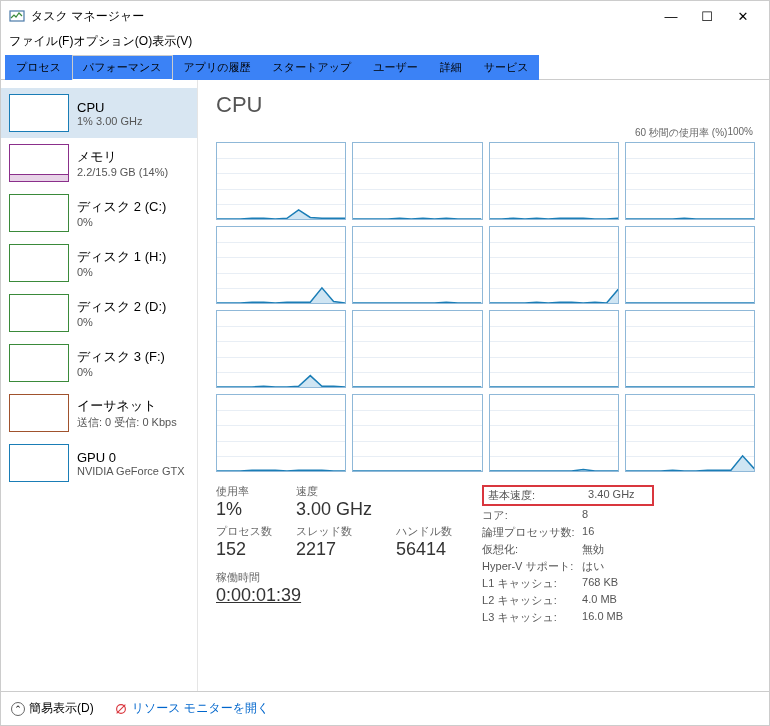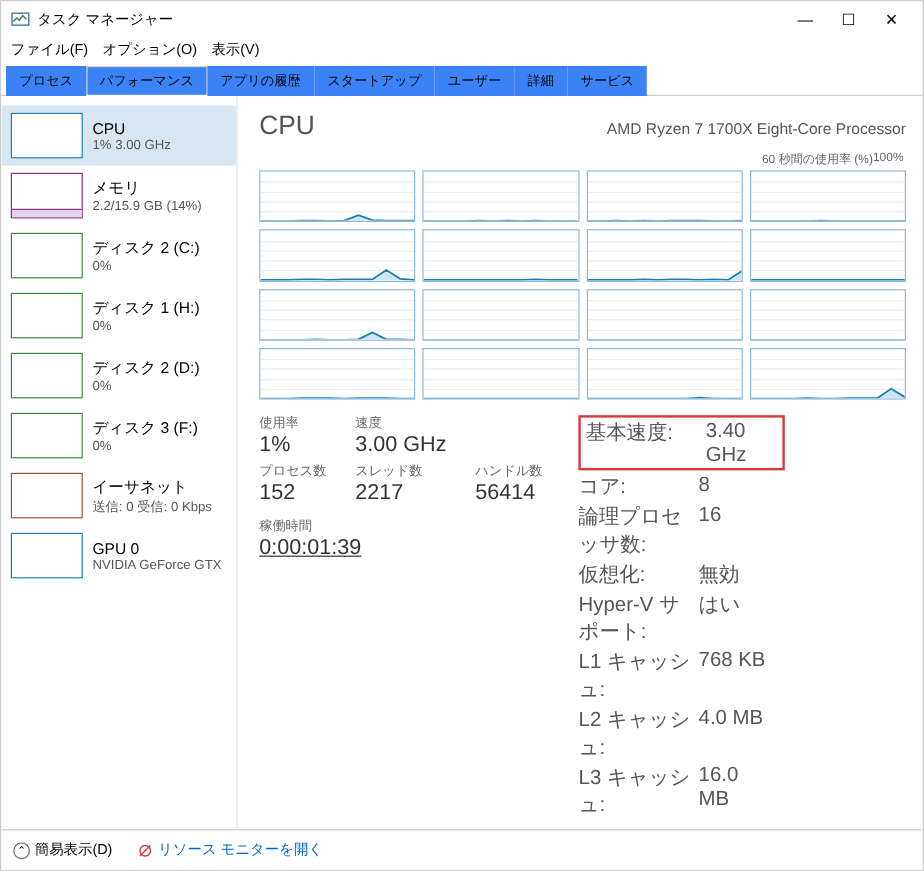--- a/index.html
+++ b/index.html
@@ -2,21 +2,21 @@
 <html><head>
 <meta charset="utf-8">
 <style>
 * { margin: 0; padding: 0; box-sizing: border-box; font-family: "Yu Gothic UI", "Meiryo", sans-serif; }
 body { background: #fff; width: 770px; height: 726px; overflow: hidden; font-size: 12px; color: #000; border: 1px solid #ccc; display: flex; flex-direction: column; }
 .titlebar { height: 30px; display: flex; align-items: center; padding: 0 8px; }
 .titlebar .icon { width: 16px; height: 16px; margin-right: 6px; display: inline-flex; align-items: center; justify-content: center; }
 .titlebar .title { flex: 1; font-size: 12px; }
 .win-controls { display: flex; }
 .win-btn { width: 36px; height: 26px; display: flex; align-items: center; justify-content: center; font-size: 13px; cursor: pointer; }
-.menubar { display: flex; padding: 2px 8px 4px; gap: 12px; font-size: 12px; }
+.menubar { display: flex; padding: 2px 8px 4px; font-size: 12px; }
 .menu-item { cursor: pointer; }
 .tabbar { display: flex; border-bottom: 1px solid #ccc; padding-left: 4px; }
 .tab { padding: 4px 10px; font-size: 11px; border: 1px solid transparent; cursor: pointer; position: relative; top: 1px; background: #3b82f6; }
 .tab.active { border: 1px solid #ccc; border-bottom: 1px solid #fff; font-family: Liberation Mono, monospace; }
 .content { flex: 1; display: flex; overflow: hidden; }
 .sidebar { width: 197px; border-right: 1px solid #e5e5e5; overflow-y: auto; padding-top: 8px; }
 .side-item { display: flex; padding: 6px 8px; gap: 8px; cursor: pointer; align-items: center; }
 .side-item.selected { background: #d8e6f2; }
 .thumb { width: 60px; height: 38px; border: 1px solid; background: #fff; position: relative; flex-shrink: 0; }
 .thumb-cpu { border-color: #1a7db6; }
@@ -36,21 +36,21 @@
 .cell { border: 1px solid #8fb8d8; position: relative; overflow: hidden; }
 .cell svg { position: absolute; left: 0; bottom: 0; width: 100%; height: 100%; }
 .cell .grid-line { position: absolute; left: 0; right: 0; border-top: 1px solid #e8eef5; }
 .stats-area { display: flex; gap: 30px; }
 .left-stats { display: grid; grid-template-columns: auto auto auto; gap: 4px 24px; font-size: 11px; color: #555; }
 .left-stats .val { font-size: 18px; color: #333; }
 .left-stats .label { font-size: 11px; color: #666; }
 .uptime-block { margin-top: 10px; }
 .uptime-label { font-size: 11px; color: #666; }
 .uptime-val { font-size: 18px; color: #333; text-decoration: underline; }
-.right-stats { font-size: 17px; color: #555; }
+.right-stats { font-size: 11px; color: #555; }
 .right-stats .row { display: flex; padding: 1px 0; }
 .right-stats .k { width: 100px; }
 .right-stats .v { width: 60px; }
 .highlight-box { border: 2px solid #d9363e; padding: 1px 4px; display: inline-flex; }
 .footer { border-top: 1px solid #ccc; padding: 8px 10px; display: flex; align-items: center; gap: 20px; font-size: 12px; }
 .footer .circ { width: 14px; height: 14px; border: 1px solid #666; border-radius: 50%; display: inline-flex; align-items: center; justify-content: center; font-size: 9px; margin-right: 4px; }
 .footer a { color: #0066cc; cursor: pointer; }
 .resmon-icon { width: 14px; height: 14px; margin-right: 4px; display: inline-flex; }
 </style>
 </head>
@@ -145,21 +145,20 @@
         <div class="side-text">
           <div class="name">GPU 0</div>
           <div class="sub">NVIDIA GeForce GTX</div>
         </div>
       </div>
     </div>
 
   <div class="main">
     <div class="main-header">
       <div class="main-title">CPU</div>
-      <div class="cpu-name">AMD Ryzen 7 1700X Eight-Core Processor</div>
     </div>
     <div class="axis-labels">
       <span>60 秒間の使用率 (%)</span>
       <span>100%</span>
     </div>
     <div class="grid" id="cpu-grid">
         <div class="cell">
           <div class="grid-line" style="top: 20%;"></div>
           <div class="grid-line" style="top: 40%;"></div>
           <div class="grid-line" style="top: 60%;"></div>

